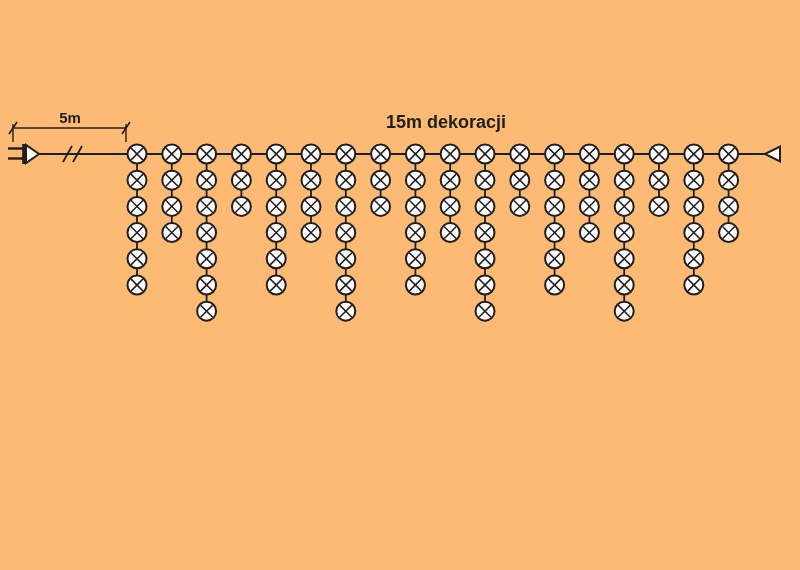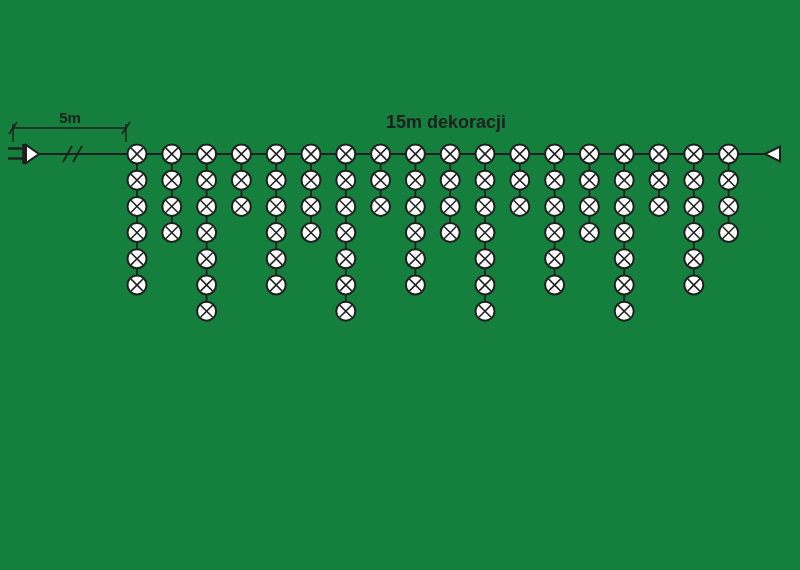--- a/index.html
+++ b/index.html
@@ -1,17 +1,17 @@
 <!DOCTYPE html>
 <html><head>
 <meta charset="utf-8">
 <style>
   html,body{margin:0;padding:0;}
   .page{
-    position:relative;width:800px;height:570px;background:#15803d;overflow:hidden;
+    position:relative;width:800px;height:570px;background:#fdba74;overflow:hidden;
     font-family:"Liberation Sans",sans-serif;
   }
   .diagram-svg{position:absolute;left:0;top:0;}
   .svg-label{font-family:"Liberation Sans",sans-serif;font-weight:bold;fill:#1f1f1f;}
   .footer{position:absolute;left:0;top:420px;width:800px;height:70px;}
 </style>
 </head>
 <body>
 
 <div class="page">

